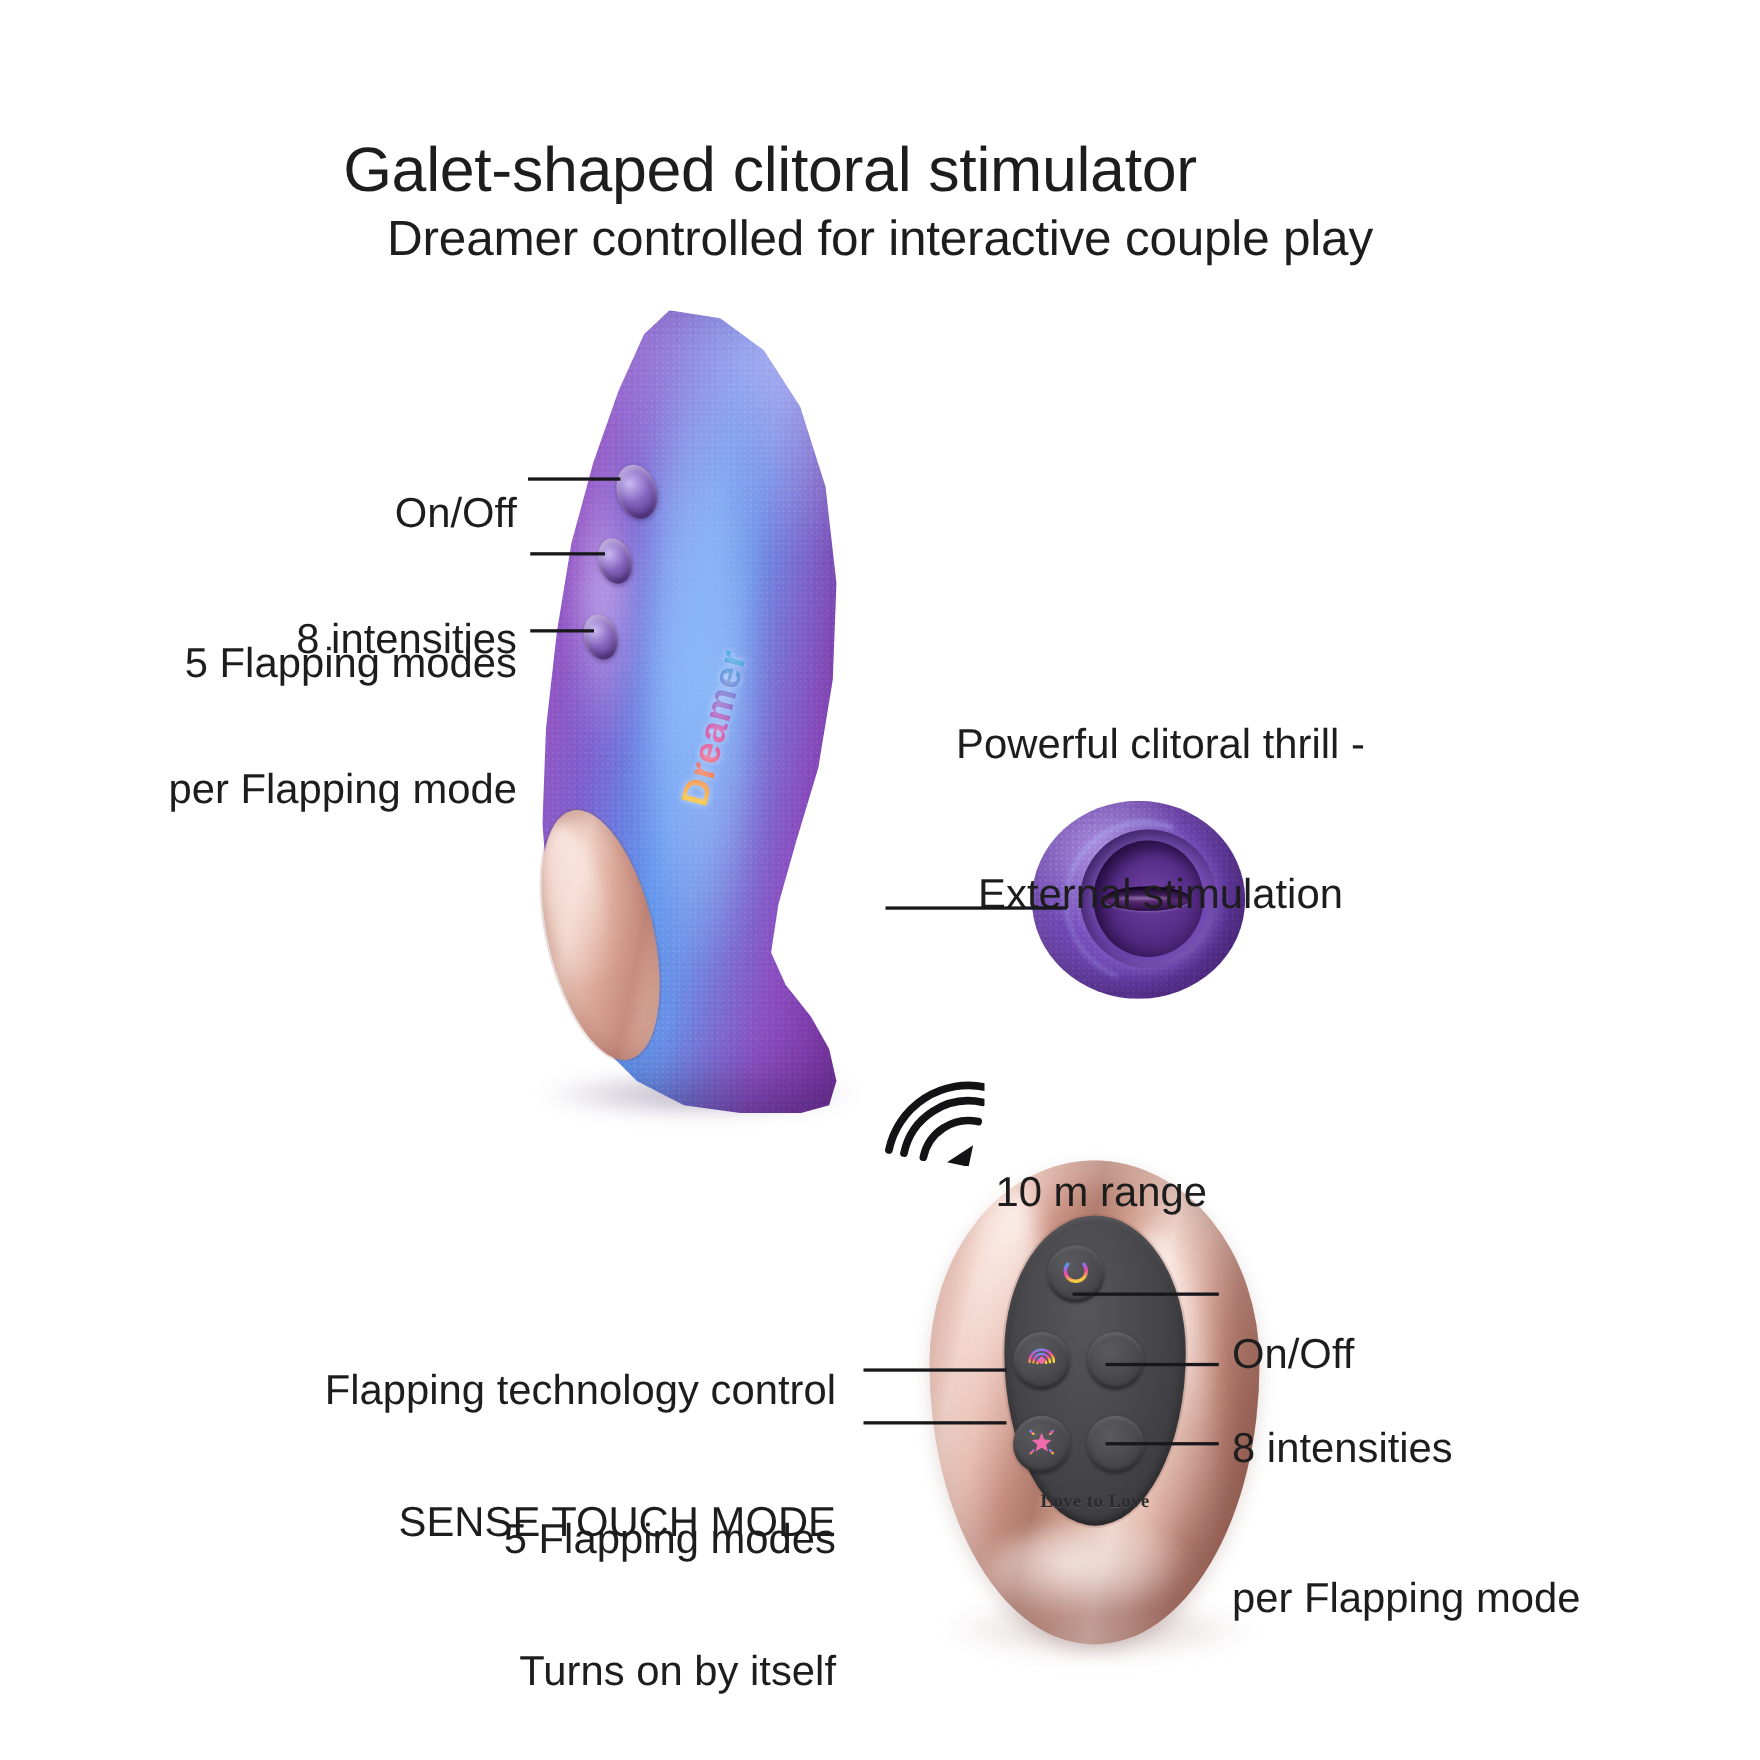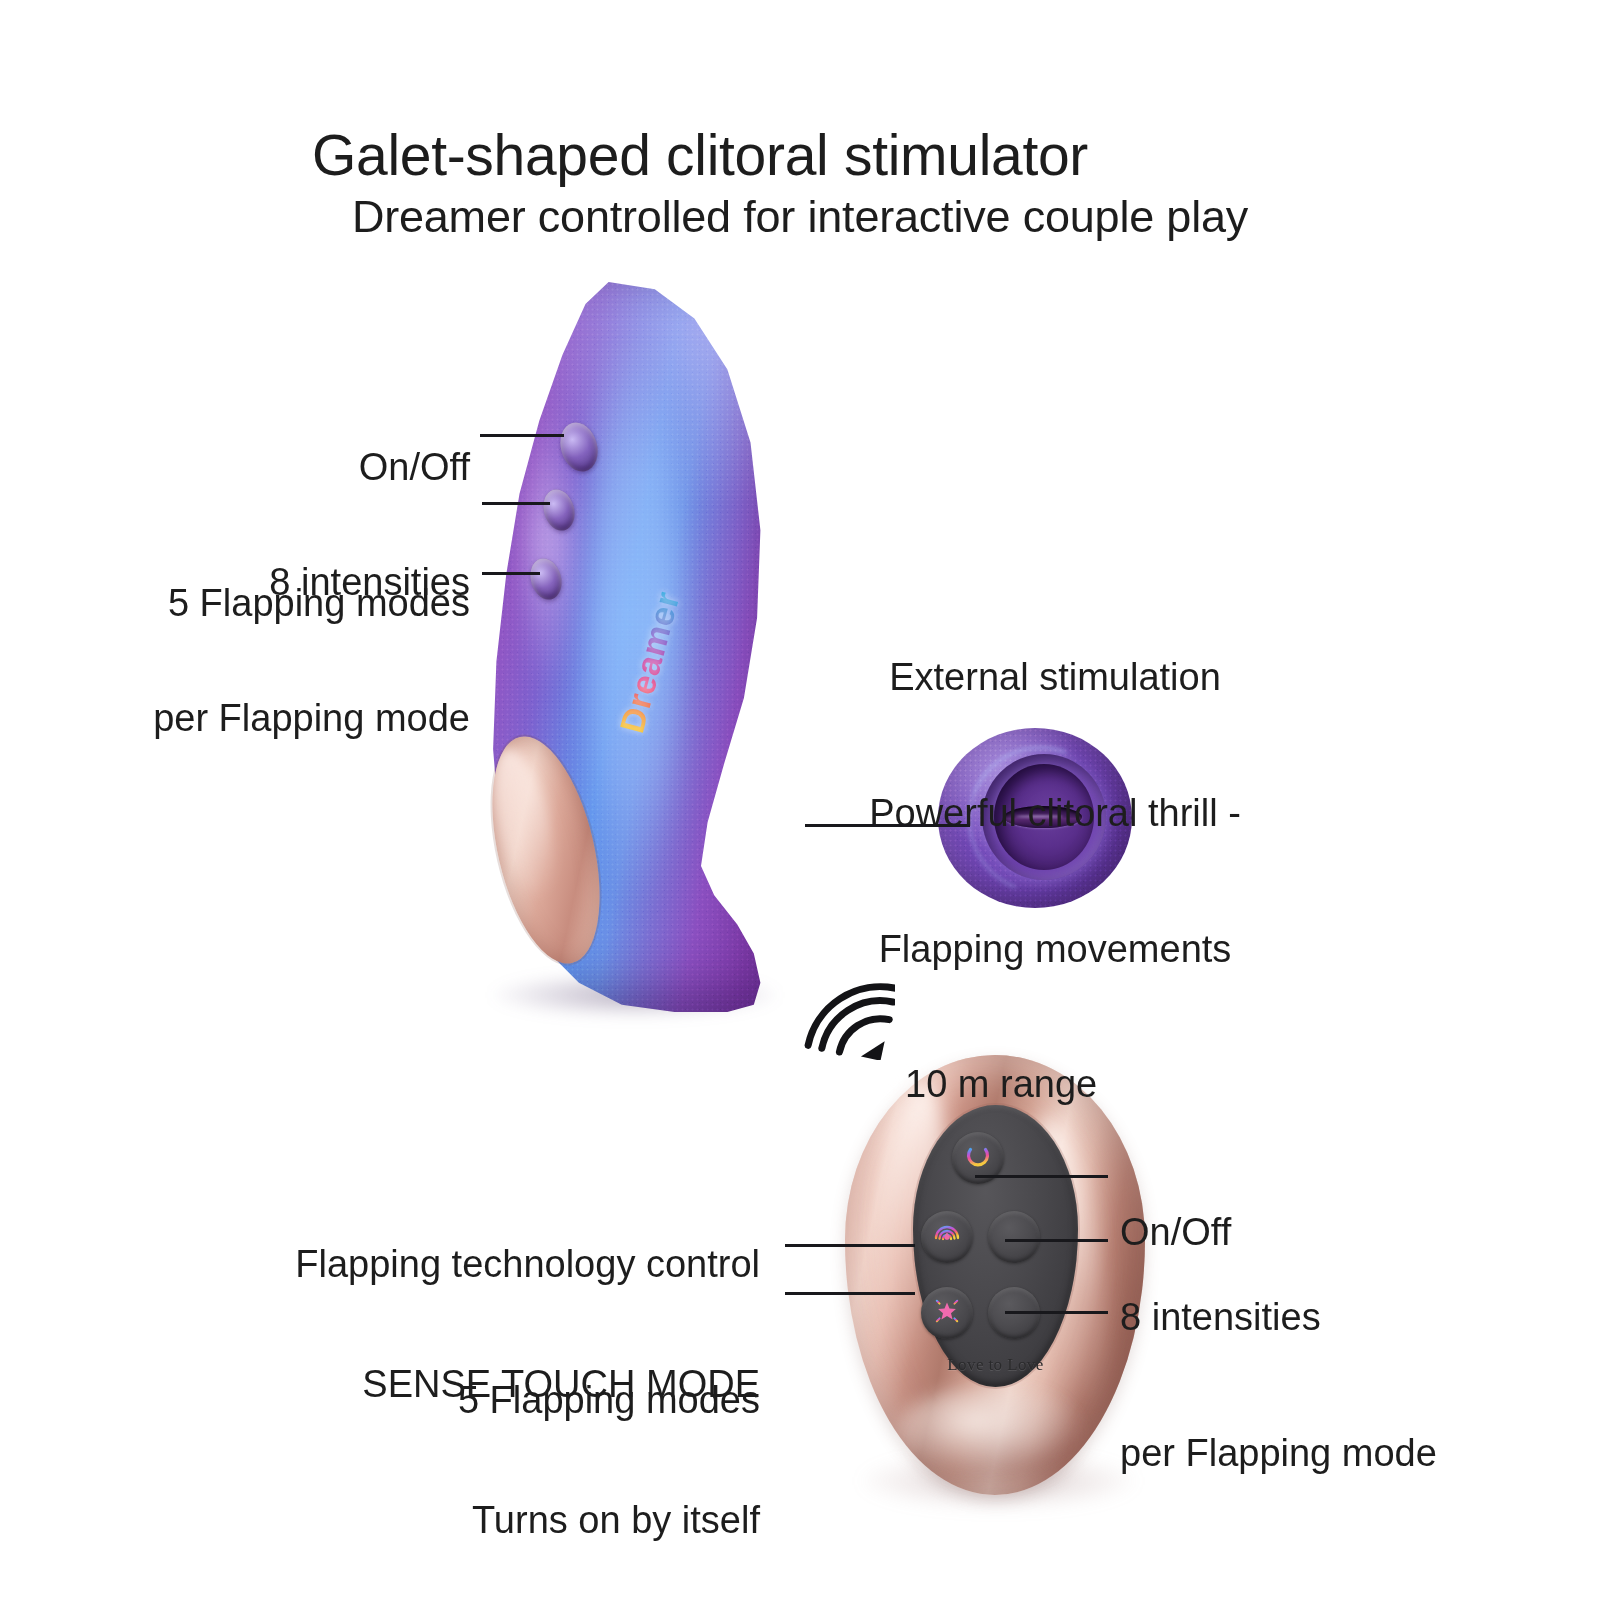--- a/index.html
+++ b/index.html
@@ -204,21 +204,21 @@
     display:flex;align-items:center;justify-content:center;
   }
   #rbPower{left:107px;top:77px;width:52px;height:52px;}
   #rbMode{left:76px;top:156px;width:52px;height:52px;}
   #rbPlus{left:143px;top:156px;width:52px;height:52px;}
   #rbSense{left:76px;top:232px;width:52px;height:52px;}
   #rbMinus{left:143px;top:232px;width:52px;height:52px;}
   .rem-brand{
     position:absolute;left:68px;top:300px;width:165px;text-align:center;
     font-family:"Liberation Serif",serif;font-size:17px;color:#2a2a2c;
-    text-shadow:0 1px 0 rgba(255,255,255,.12);letter-spacing:.4px;
+    text-shadow:0 1px 0 rgba(255,255,255,.12);letter-spacing:.4px;font-weight:bold;
   }
 </style>
 </head>
 <body>
 
 <div id="stage">
 
   <div class="title">Galet-shaped clitoral stimulator</div>
   <div class="subtitle">Dreamer controlled for interactive couple play</div>
 
@@ -375,23 +375,22 @@
   <div class="lead" style="left:480px;top:434px;width:84px;"></div>
 
   <div class="anno r" style="left:100px;top:470px;width:370px;">
     <div>8 intensities</div>
     <div>per Flapping mode</div>
   </div>
   <div class="lead" style="left:482px;top:502px;width:68px;"></div>
   <div class="lead" style="left:482px;top:572px;width:58px;"></div>
 
   <div class="anno" style="left:855px;top:565px;width:400px;text-align:center;">
+    <div>Powerful clitoral thrill -</div>
     <div>External stimulation</div>
-    <div>Powerful clitoral thrill -</div>
-    <div>Flapping movements</div>
   </div>
   <div class="lead" style="left:805px;top:824px;width:165px;"></div>
 
   <div class="anno l" style="left:905px;top:972px;width:300px;">
     <div>10 m range</div>
   </div>
 
   <div class="anno l" style="left:1120px;top:1120px;width:400px;">
     <div>On/Off</div>
   </div>

